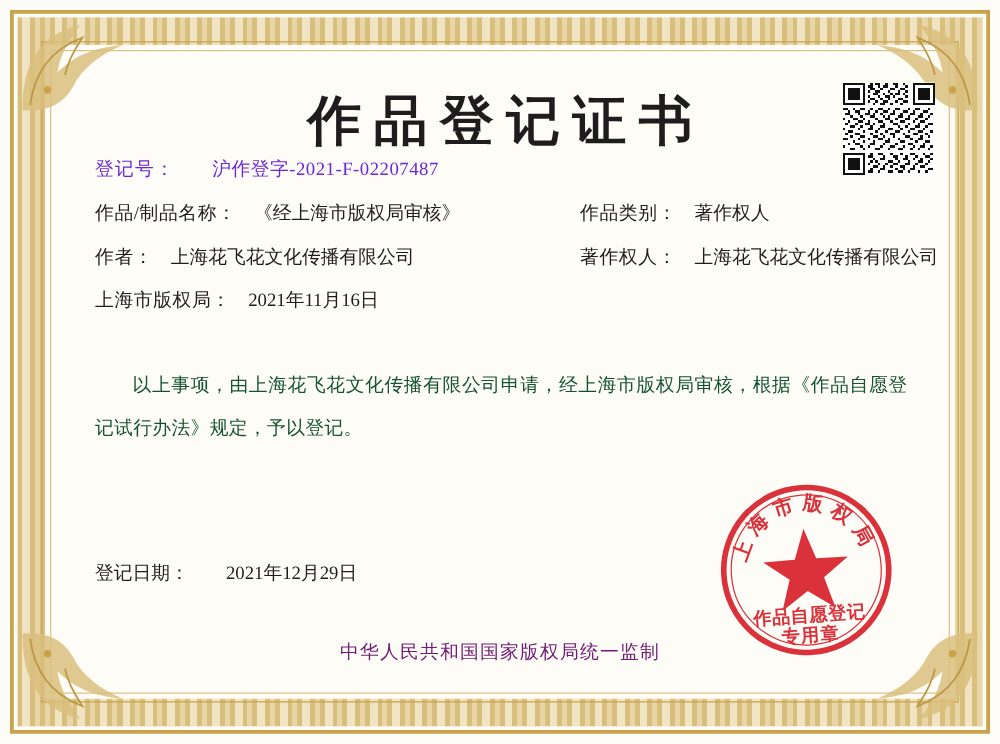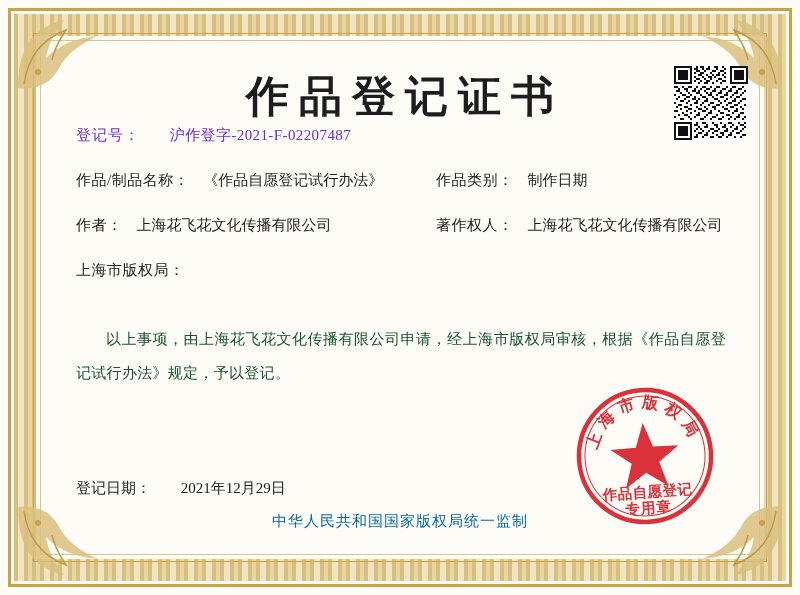--- a/index.html
+++ b/index.html
@@ -104,24 +104,25 @@
   .reg-no {
     font-size: 15px;
     color: #6d28d9;
     padding-left: 28px;
   }
   .reg-no .label { letter-spacing: 1px; }
   .reg-no .value { margin-left: 26px; letter-spacing: 0.4px; }
 
   .field-row {
     display: flex;
-    margin-top: 26px;
+    margin-top: 16px;
     font-size: 15px;
     color: #1d1d1d;
     padding-left: 28px;
+    gap: 28px;
   }
   .col-left { width: 360px; display: flex; }
   .col-right { flex: 1; display: flex; }
   .f-label { white-space: nowrap; letter-spacing: 0.5px; }
   .f-value { margin-left: 14px; white-space: nowrap; }
 
   .body-text {
     margin-top: 42px;
     font-size: 15px;
     line-height: 34px;
@@ -140,21 +141,21 @@
   }
   .date-row .value { margin-left: 26px; }
 
   .footer {
     position: absolute;
     bottom: 18px;
     left: 0;
     right: 0;
     text-align: center;
     font-size: 15px;
-    color: #0369a1;
+    color: #701a75;
     letter-spacing: 1px;
   }
 
   
   .seal {
     position: absolute;
     right: 84px;
     bottom: 68px;
     width: 142px;
     height: 142px;
@@ -464,42 +465,43 @@
     </div>
 
     <div class="reg-no">
       <span class="label">登记号：</span>
       <span class="value">沪作登字-2021-F-02207487</span>
     </div>
 
     <div class="field-row">
       <div class="col-left">
         <span class="f-label">作品/制品名称：</span>
-        <span class="f-value">《作品自愿登记试行办法》</span>
+        <span class="f-value">《经上海市版权局审核》</span>
       </div>
       <div class="col-right">
         <span class="f-label">作品类别：</span>
-        <span class="f-value">制作日期</span>
+        <span class="f-value">著作权人</span>
       </div>
     </div>
 
     <div class="field-row">
       <div class="col-left">
         <span class="f-label">作者：</span>
         <span class="f-value">上海花飞花文化传播有限公司</span>
       </div>
       <div class="col-right">
         <span class="f-label">著作权人：</span>
         <span class="f-value">上海花飞花文化传播有限公司</span>
       </div>
     </div>
 
     <div class="field-row">
       <div class="col-left">
         <span class="f-label">上海市版权局：</span>
+        <span class="f-value">2021年11月16日</span>
       </div>
     </div>
 
     <div class="body-text">以上事项，由上海花飞花文化传播有限公司申请，经上海市版权局审核，根据《作品自愿登记试行办法》规定，予以登记。</div>
 
     <div class="date-row">
       <span class="label">登记日期：</span>
       <span class="value">2021年12月29日</span>
     </div>
 

